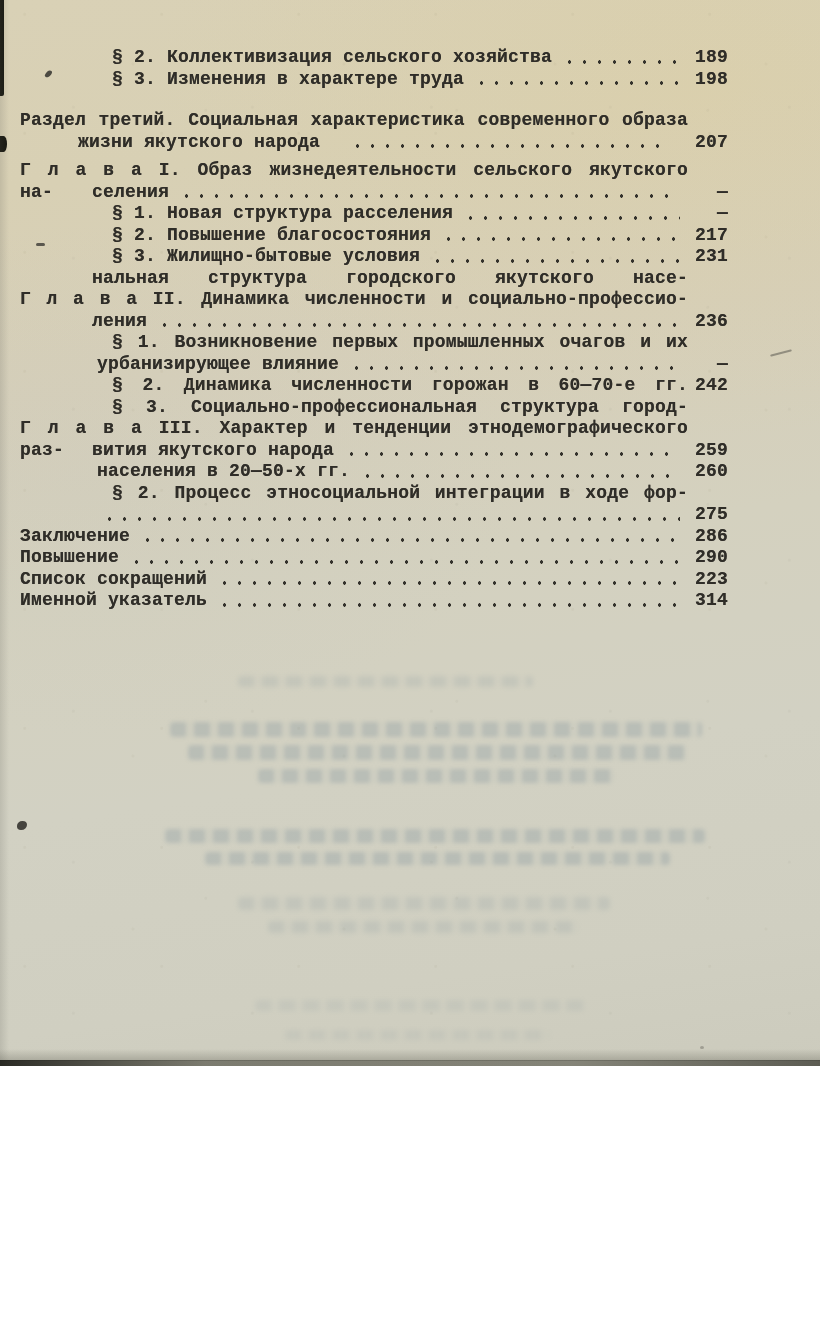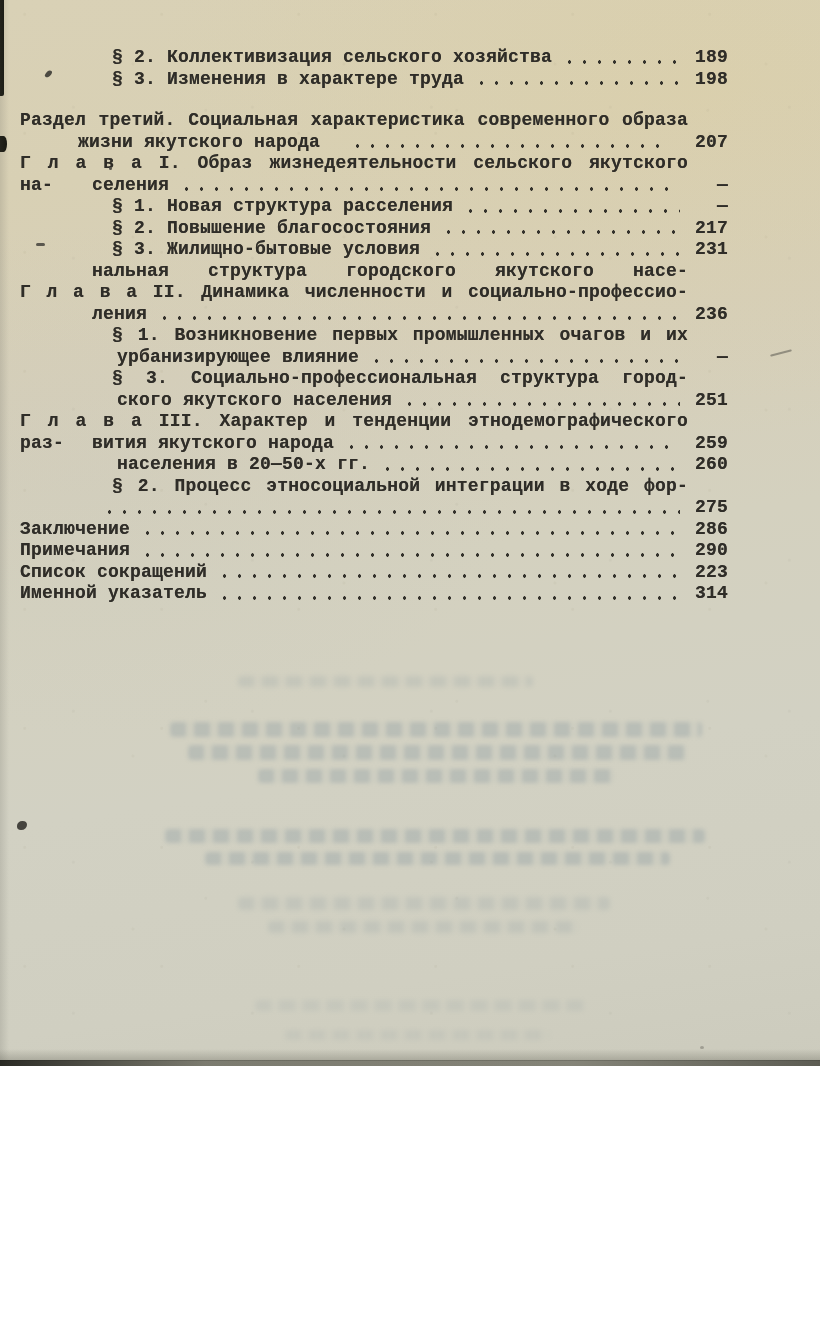--- a/index.html
+++ b/index.html
@@ -29,21 +29,21 @@
   .row .txt{flex:0 1 auto;}
   .row.just .txt{flex:1 1 auto;display:block;text-align:justify;text-align-last:justify;white-space:normal;word-spacing:1px;}
   .row .dots{flex:1 1 auto;align-self:stretch;margin:0 8px 0 10px;
     background-image:radial-gradient(circle, #34322c 1.5px, rgba(0,0,0,0) 1.9px);
     background-size:15px 6px;background-repeat:repeat-x;background-position:left calc(100% - 4px);}
   .row .pg{flex:0 0 40px;text-align:right;}
   .ind-root{padding-left:20px;}
   .ind-root2{padding-left:78px;gap:20px;}
   .ind-cont{padding-left:92px;}
   .ind-para{padding-left:112px;}
-  .ind-para2{padding-left:117px;}
+  .ind-para2{padding-left:61px;margin-left:36px;}
 
   
   .ghost{position:absolute;border-radius:4px;filter:blur(2.2px);opacity:.5;pointer-events:none;
     background:repeating-linear-gradient(90deg, rgba(118,138,150,0.55) 0 16px, rgba(118,138,150,0.08) 16px 24px);}
   .ghost.faint{opacity:.28;filter:blur(2.8px);}
 
   
   .edge-strip{position:absolute;left:0;top:0;width:4px;height:96px;background:#16160f;border-radius:0 0 2px 0;}
   .edge-nub{position:absolute;left:0;top:136px;width:7px;height:16px;background:#16160f;border-radius:0 60% 60% 0;}
   .bottom-shadow{position:absolute;left:0;bottom:0;width:100%;height:6px;
@@ -73,21 +73,21 @@
       </div>
       <div class="row ind-root just" style="margin-top: 20px;">
         <span class="txt">Раздел третий. Социальная характеристика современного образа</span>
         <span class="pg"></span>
       </div>
       <div class="row ind-root2">
         <span class="txt">жизни якутского народа</span>
         <span class="dots"></span>
         <span class="pg">207</span>
       </div>
-      <div class="row ind-root just" style="margin-top: 0;">
+      <div class="row ind-root just" style="margin-top: 7px;">
         <span class="txt">Г л а в а  I. Образ жизнедеятельности сельского якутского на-</span>
         <span class="pg"></span>
       </div>
       <div class="row ind-cont">
         <span class="txt">селения</span>
         <span class="dots"></span>
         <span class="pg">—</span>
       </div>
       <div class="row ind-para">
         <span class="txt">§ 1. Новая структура расселения</span>
@@ -120,27 +120,26 @@
       <div class="row ind-para just">
         <span class="txt">§ 1. Возникновение первых промышленных очагов и их</span>
         <span class="pg"></span>
       </div>
       <div class="row ind-para2">
         <span class="txt">урбанизирующее влияние</span>
         <span class="dots"></span>
         <span class="pg">—</span>
       </div>
       <div class="row ind-para just">
+        <span class="txt">§ 2. Динамика численности горожан в 60—70-е гг.</span>
+        <span class="pg">242</span>
+      </div>
+      <div class="row ind-para just">
         <span class="txt">§ 3. Социально-профессиональная структура город-</span>
         <span class="pg"></span>
-      </div>
-      <div class="row ind-para2">
-        <span class="txt">ского якутского населения</span>
-        <span class="dots"></span>
-        <span class="pg">251</span>
       </div>
       <div class="row ind-root just">
         <span class="txt">Г л а в а  III. Характер и тенденции этнодемографического раз-</span>
         <span class="pg"></span>
       </div>
       <div class="row ind-cont">
         <span class="txt">вития якутского народа</span>
         <span class="dots"></span>
         <span class="pg">259</span>
       </div>
@@ -156,21 +155,21 @@
       <div class="row ind-cont">
         <span class="dots"></span>
         <span class="pg">275</span>
       </div>
       <div class="row ind-root">
         <span class="txt">Заключение</span>
         <span class="dots"></span>
         <span class="pg">286</span>
       </div>
       <div class="row ind-root">
-        <span class="txt">Примечания</span>
+        <span class="txt">Повышение</span>
         <span class="dots"></span>
         <span class="pg">290</span>
       </div>
       <div class="row ind-root">
         <span class="txt">Список сокращений</span>
         <span class="dots"></span>
         <span class="pg">223</span>
       </div>
       <div class="row ind-root">
         <span class="txt">Именной указатель</span>

